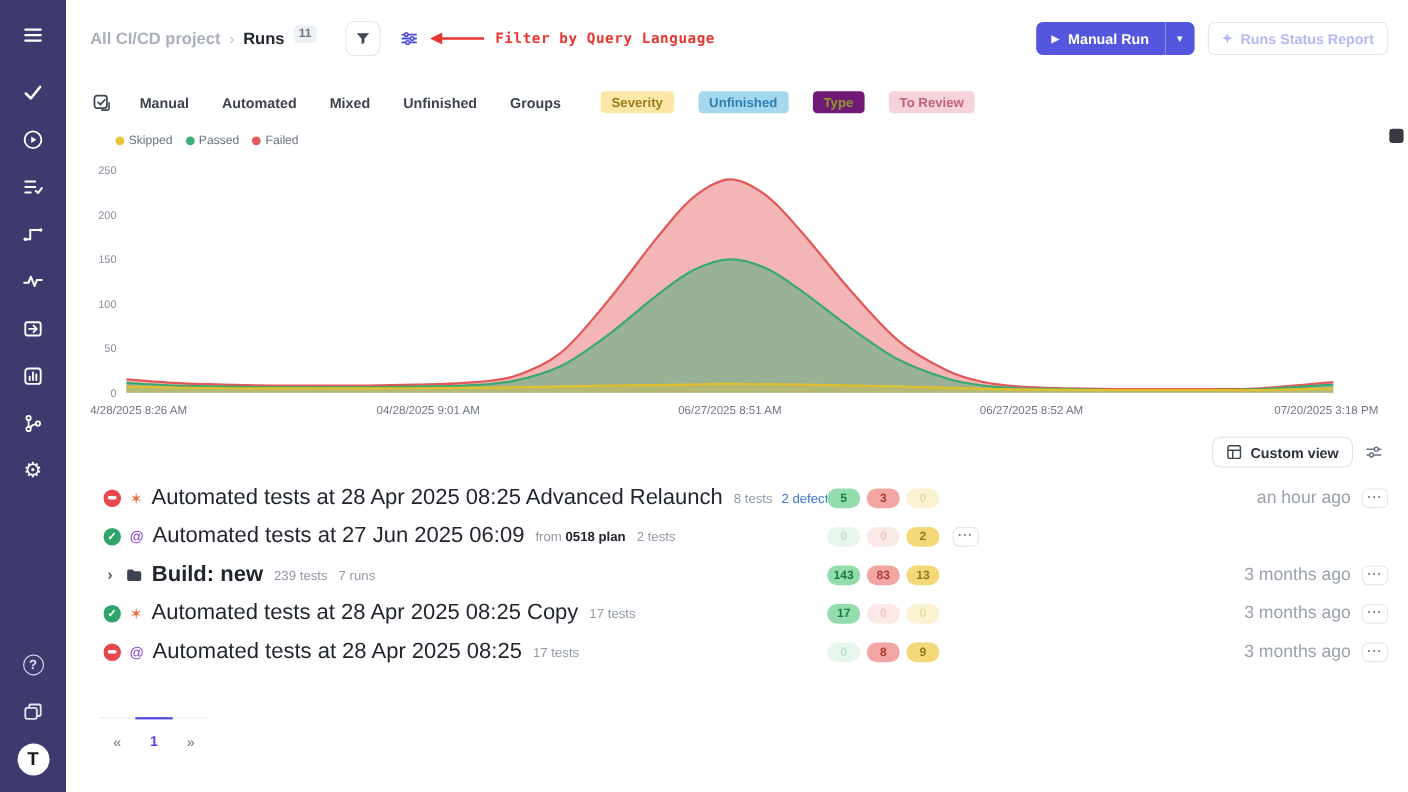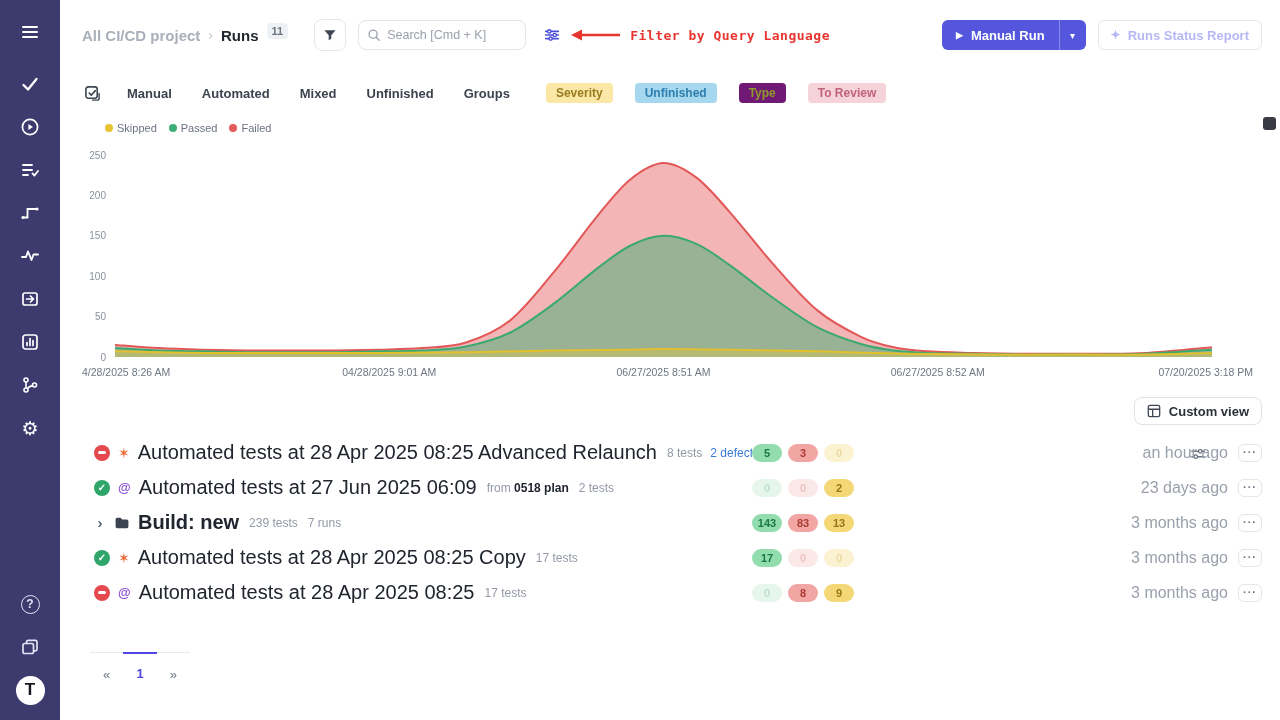--- a/index.html
+++ b/index.html
@@ -81,21 +81,21 @@
   .dot { width:8px; height:8px; border-radius:50%; display:inline-block; }
   .dot-skipped { background:#e6c32f; }
   .dot-passed { background:#3fae76; }
   .dot-failed { background:#e25b5b; }
   #runs-chart { display:block; margin-top:4px; }
 
   .scroll-thumb { position:absolute; right:4px; top:117px; width:13px; height:13px;
     background:#3a3a44; border-radius:3px; cursor:grab; }
 
   
-  .view-row { position:absolute; top:397px; right:18px; display:flex; align-items:center; gap:16px;flex-direction:column; }
+  .view-row { position:absolute; top:397px; right:18px; display:flex; align-items:center; gap:6px; }
   .custom-view-btn { height:28px; border:1px solid #dfe3e8; border-radius:8px; background:#fff;
     display:flex; align-items:center; gap:8px; padding:0 12px; font-size:13px; font-weight:600;
     color:#2b3138; cursor:pointer; }
   .view-settings-btn { width:26px; height:26px; display:flex; align-items:center;
     justify-content:center; cursor:pointer; }
 
   
   .runs { position:absolute; left:0; top:435px; width:1220px; }
   .run-row { height:35px; display:flex; align-items:center; padding:0 18px 0 34px; cursor:pointer; }
   .run-left { display:flex; align-items:center; gap:8px; width:658px; flex:none; overflow:hidden; }
@@ -226,27 +226,20 @@
       <span class="bc-page">Runs</span>
       <span class="bc-count">11</span>
     </div>
 
     <button class="icon-btn funnel-btn">
       <svg class="icon" width="16" height="16" viewBox="0 0 20 20">
           <path d="M3 4h14l-5.4 6.3v4.4l-3.2 1.8v-6.2z" fill="#3f4754"></path>
         </svg>
     </button>
 
-    <div class="search-box">
-      <svg class="icon" width="14" height="14" viewBox="0 0 16 16">
-          <circle cx="7" cy="7" r="4.6" stroke="#9aa1ac" stroke-width="1.5" fill="none"></circle>
-          <path d="M10.5 10.5L14 14" stroke="#9aa1ac" stroke-width="1.5" stroke-linecap="round"></path>
-        </svg>
-      <input type="text" placeholder="Search [Cmd + K]" style="">
-    </div>
 
     <div class="query-filter-btn">
       <svg class="icon" width="18" height="18" viewBox="0 0 20 20">
           <path d="M3 6h14M3 10h14M3 14h14" stroke="#4b4fd9" stroke-width="1.8" stroke-linecap="round"></path>
           <circle cx="7" cy="6" r="1.8" fill="#fff" stroke="#4b4fd9" stroke-width="1.6"></circle>
           <circle cx="13" cy="10" r="1.8" fill="#fff" stroke="#4b4fd9" stroke-width="1.6"></circle>
           <circle cx="8.5" cy="14" r="1.8" fill="#fff" stroke="#4b4fd9" stroke-width="1.6"></circle>
         </svg>
     </div>
 
@@ -374,21 +367,20 @@
         <span class="run-emoji emoji-framework">@</span>
         <span class="run-title">Automated tests at 27 Jun 2025 06:09</span>
         <span class="run-meta"><span>from</span> <b>0518 plan</b></span>
         <span class="run-meta">2 tests</span>
       </span>
       <span class="badges">
         <span class="badge b-green faded">0</span>
         <span class="badge b-red faded">0</span>
         <span class="badge b-yellow">2</span>
       </span>
-      <span class="run-time">23 days ago</span>
       <button class="menu-btn">···</button>
     </div>
 
     <div class="run-row">
       <span class="run-left">
         <span class="row-chevron">›</span>
         <svg class="icon" width="16" height="16" viewBox="0 0 20 20">
             <path d="M2 5.5C2 4.4 2.9 3.5 4 3.5h4.2l2 2H16c1.1 0 2 .9 2 2v7c0 1.1-.9 2-2 2H4c-1.1 0-2-.9-2-2z" fill="#3b4250"></path>
           </svg>
         <span class="run-title group">Build: new</span>

